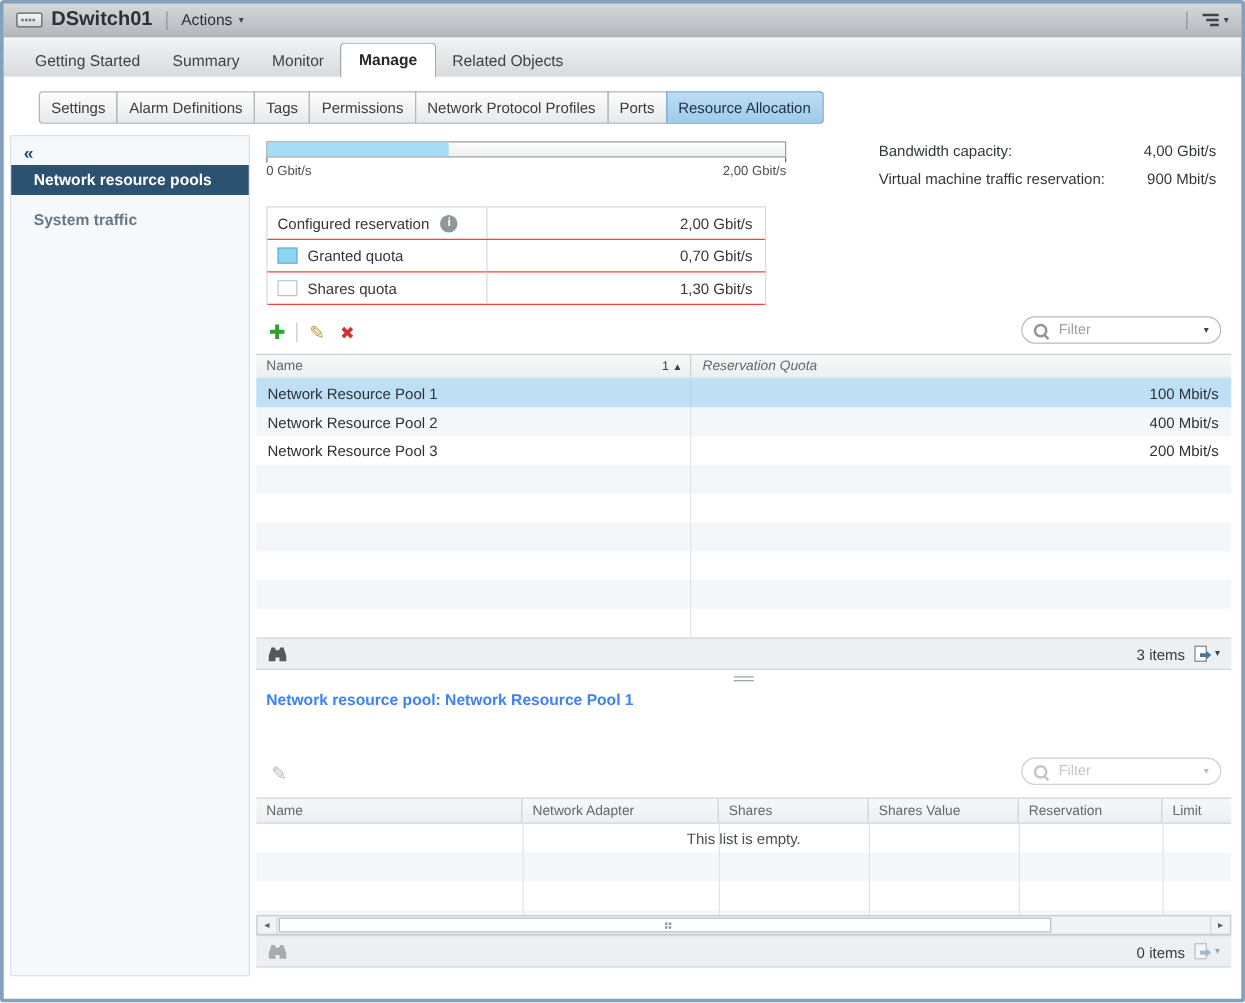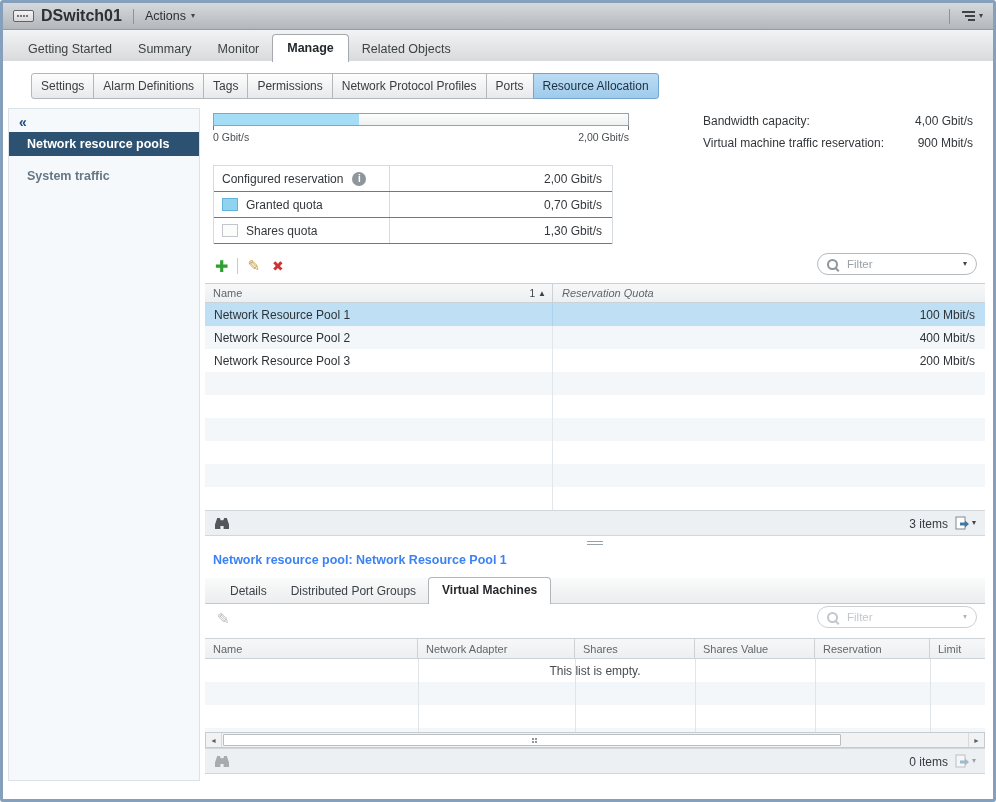--- a/index.html
+++ b/index.html
@@ -341,25 +341,20 @@
       </span>
     </div>
 
     <div class="splitter">
         <i></i>
         <i></i>
       </div>
 
     <div class="detail-title">Network resource pool: Network Resource Pool 1</div>
 
-    <div class="detail-tabs">
-      <div class="dtab">Details</div>
-      <div class="dtab">Distributed Port Groups</div>
-      <div class="dtab active">Virtual Machines</div>
-    </div>
 
     <div class="toolbar2">
       <span class="icon-pencil disabled">✎</span>
     </div>
     <div class="filter f2">
       <span class="mag"></span>
       <input placeholder="Filter" style="">
       <span class="caret">▾</span>
     </div>
 

